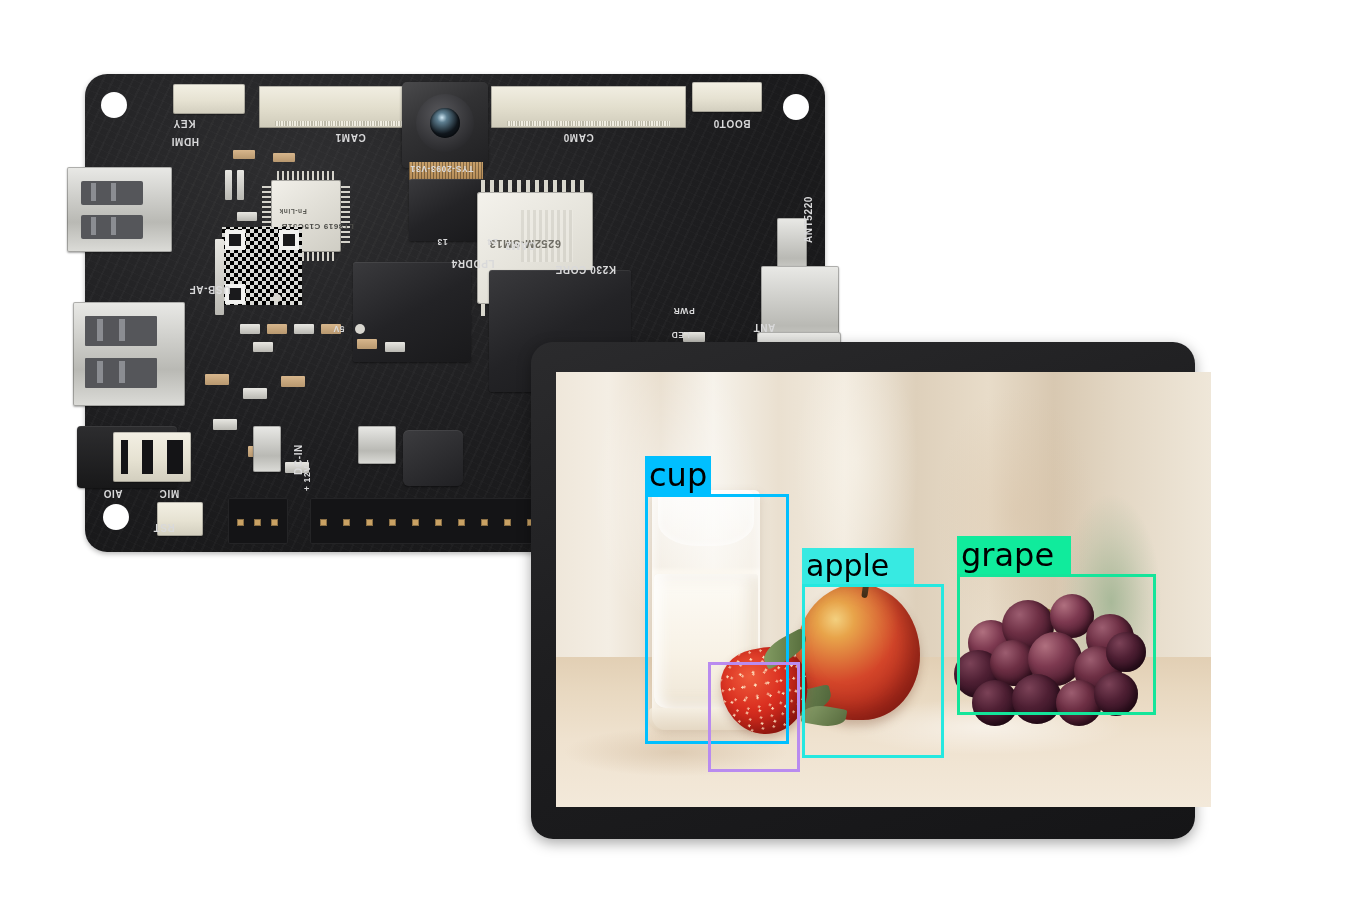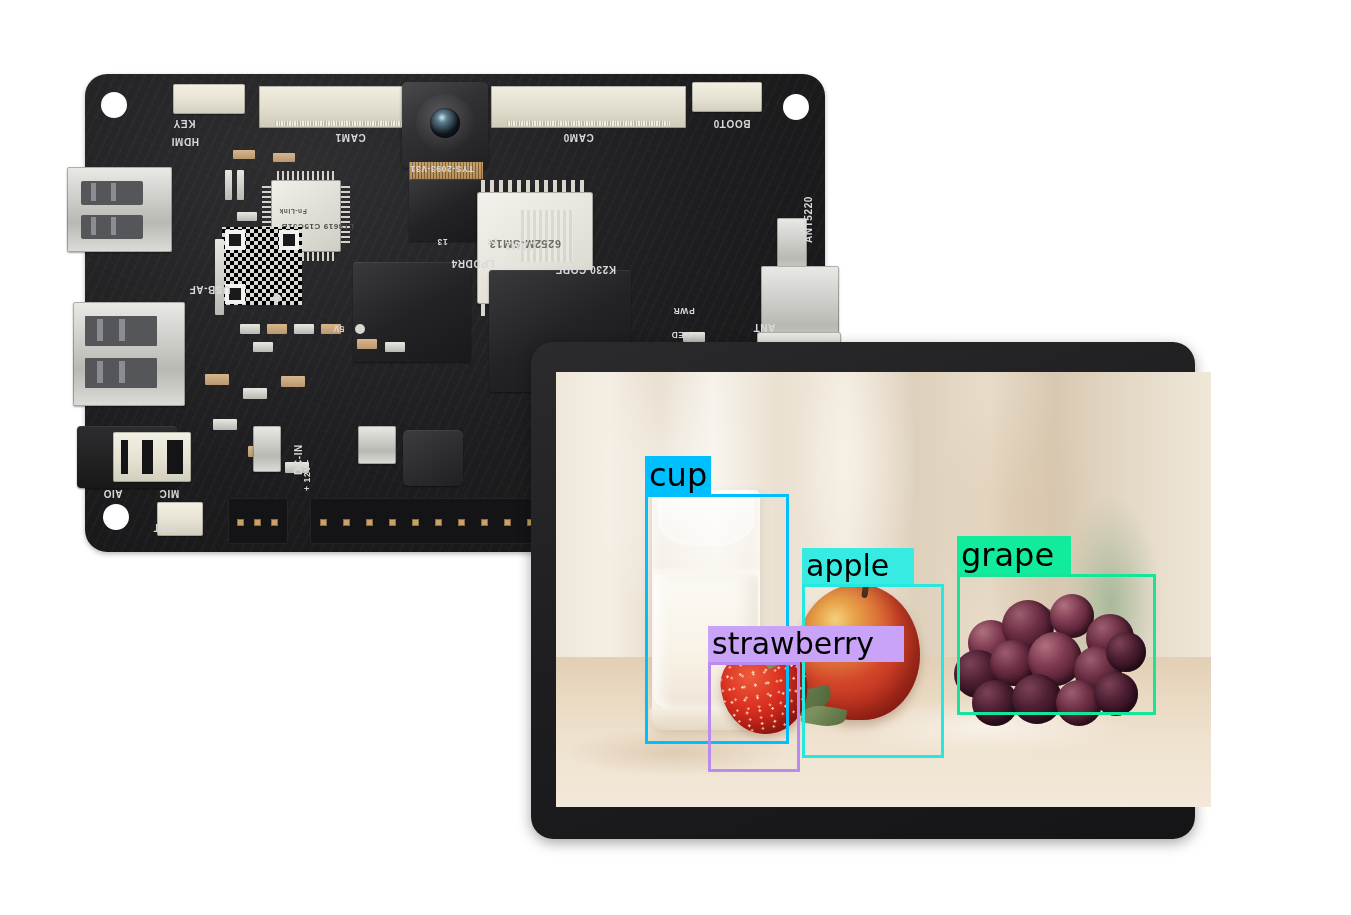--- a/index.html
+++ b/index.html
@@ -411,19 +411,18 @@
           <div class="leaf"></div>
         </div>
       </div>
 
       <div id="overlay" style="position:absolute;inset:0;">
           <div class="det-box" style="left: 89px; top: 122px; width: 144px; height: 250px; border: 3px solid rgb(0, 191, 255);"></div>
           <div class="det-label" style="left: 89px; top: 84px; width: 66px; height: 38px; background: rgb(0, 191, 255); color: rgb(0, 0, 0); font-size: 32px; display: flex; align-items: center; padding-left: 4px; box-sizing: border-box;">cup</div>
           <div class="det-box" style="left: 246px; top: 212px; width: 142px; height: 174px; border: 3px solid rgb(37, 232, 224);"></div>
           <div class="det-label" style="left: 246px; top: 176px; width: 112px; height: 36px; background: rgb(55, 234, 226); color: rgb(0, 0, 0); font-size: 30px; display: flex; align-items: center; padding-left: 4px; box-sizing: border-box;">apple</div>
           <div class="det-box" style="left: 152px; top: 290px; width: 92px; height: 110px; border: 3px solid rgb(185, 139, 239);"></div>
-          <div class="det-label" style="left: 152px; top: 254px; width: 196px; height: 36px; background: rgb(201, 163, 247); color: rgb(0, 0, 0); font-size: 30px; display: flex; align-items: center; padding-left: 4px; box-sizing: border-box;">strawberry</div>
           <div class="det-box" style="left: 401px; top: 202px; width: 199px; height: 141px; border: 3px solid rgb(20, 229, 154);"></div>
           <div class="det-label" style="left: 401px; top: 164px; width: 114px; height: 38px; background: rgb(16, 235, 156); color: rgb(0, 0, 0); font-size: 32px; display: flex; align-items: center; padding-left: 4px; box-sizing: border-box;">grape</div>
         </div>
     </div>
   </div>
 </div>
 
 </body></html>

